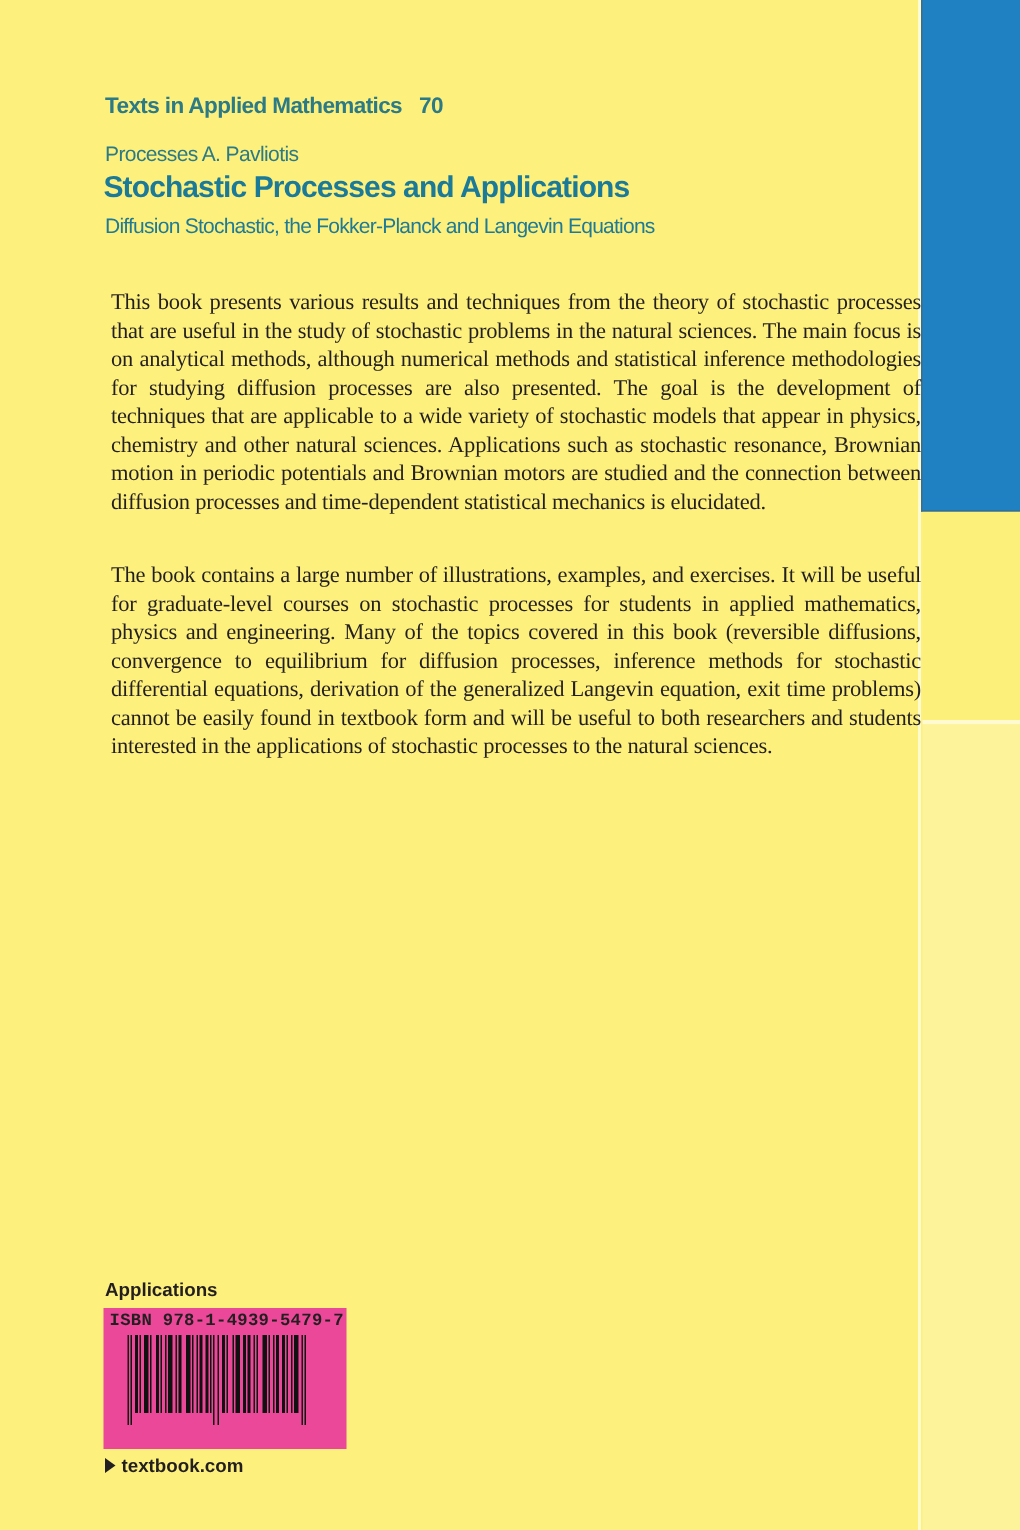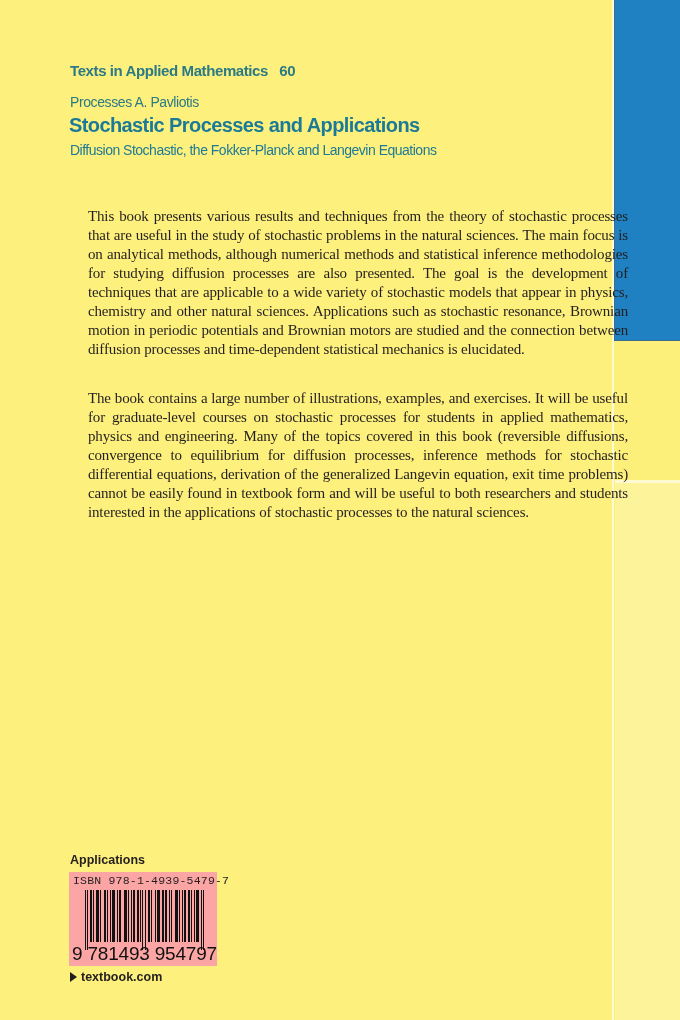--- a/index.html
+++ b/index.html
@@ -6,43 +6,43 @@
     body { width:680px; height:1020px; background:#fdf07c; position:relative; overflow:hidden; font-family:"Liberation Sans", sans-serif; }
     .spine-blue { position:absolute; left:614px; top:0; width:66px; height:340px; background:#1f80c2; border-left:1px solid #3a6e8e; border-bottom:1px solid #3a6e8e; }
     .spine-gap { position:absolute; left:612px; top:0; width:2px; height:1020px; background:#fffbd0; }
     .spine-yellow { position:absolute; left:615px; top:342px; width:65px; height:138px; background:#fdf07a; }
     .spine-line { position:absolute; left:615px; top:480px; width:65px; height:3px; background:#fffad0; }
     .spine-lower { position:absolute; left:615px; top:483px; width:65px; height:537px; background:#fcf39a; }
     .series { position:absolute; left:70px; top:62px; font-size:15px; font-weight:bold; color:#2b7a86; letter-spacing:-0.4px; }
     .author { position:absolute; left:70px; top:94px; font-size:14px; color:#2b7a86; letter-spacing:-0.4px; }
     .title { position:absolute; left:69px; top:114px; font-size:20px; font-weight:bold; color:#1b7a98; letter-spacing:-0.6px; }
     .subtitle { position:absolute; left:70px; top:142px; font-size:14px; color:#1e7a96; letter-spacing:-0.5px; }
-    .body { position:absolute; left:70px; width:540px; font-family:"Liberation Serif", serif; font-size:15px; line-height:19px; color:#231f20; text-align:justify; margin:18px; letter-spacing:-0.15px; }
+    .body { position:absolute; left:70px; width:540px; font-family:"Liberation Serif", serif; font-size:15px; line-height:19px; color:#231f20; text-align:justify; margin:4px; letter-spacing:-0.15px; }
     .p1 { top:189px; }
     .p2 { top:371px; }
     .category { position:absolute; left:70px; top:853px; font-size:12.5px; font-weight:bold; color:#231f20; }
-    .barcode-box { position:absolute; left:69px; top:872px; width:148px; height:94px; background:#fca5a5; }
+    .barcode-box { position:absolute; left:69px; top:872px; width:162px; height:94px; background:#ec4899;font-weight:bold; }
     .isbn { position:absolute; left:4px; top:2px; font-family:"Liberation Mono", monospace; font-size:11.5px; color:#231f20; letter-spacing:0.2px; white-space:nowrap; }
     .bars { position:absolute; left:16px; top:18px; width:140px; height:58px; display:flex; align-items:flex-start; }
     .bars span { display:block; background:#111; height:52px; margin-right:1px; }
     .bars span.g { height:60px; }
     .ean { position:absolute; left:3px; top:71px; font-size:19px; color:#111; letter-spacing:-0.2px; white-space:nowrap; }
     .springer { position:absolute; left:70px; top:970px; font-size:12.5px; font-weight:bold; color:#231f20; display:flex; align-items:center; gap:4px; }
     .tri { display:inline-block; width:0; height:0; border-top:5px solid transparent; border-bottom:5px solid transparent; border-left:7px solid #231f20; }
   </style>
 </head>
 <body>
 
 <div class="spine-gap"></div>
 <div class="spine-blue"></div>
 <div class="spine-yellow"></div>
 <div class="spine-line"></div>
 <div class="spine-lower"></div>
 
-<div class="series" style="white-space:pre">Texts in Applied Mathematics   60</div>
+<div class="series" style="white-space:pre">Texts in Applied Mathematics   70</div>
 <div class="author">Processes A. Pavliotis</div>
 <div class="title">Stochastic Processes and Applications</div>
 <div class="subtitle">Diffusion Stochastic, the Fokker-Planck and Langevin Equations</div>
 
 <p class="body p1">This book presents various results and techniques from the theory of stochastic processes that are useful in the study of stochastic problems in the natural sciences. The main focus is on analytical methods, although numerical methods and statistical inference methodologies for studying diffusion processes are also presented. The goal is the development of techniques that are applicable to a wide variety of stochastic models that appear in physics, chemistry and other natural sciences. Applications such as stochastic resonance, Brownian motion in periodic potentials and Brownian motors are studied and the connection between diffusion processes and time-dependent statistical mechanics is elucidated.</p>
 <p class="body p2">The book contains a large number of illustrations, examples, and exercises. It will be useful for graduate-level courses on stochastic processes for students in applied mathematics, physics and engineering. Many of the topics covered in this book (reversible diffusions, convergence to equilibrium for diffusion processes, inference methods for stochastic differential equations, derivation of the generalized Langevin equation, exit time problems) cannot be easily found in textbook form and will be useful to both researchers and students interested in the applications of stochastic processes to the natural sciences.</p>
 
 <div class="category">Applications</div>
 
 <div class="barcode-box">
@@ -80,19 +80,18 @@
       <span style="width:1px;margin-right:2px"></span>
       <span style="width:1px"></span>
       <span style="width:2px;margin-right:2px"></span>
     <span style="width:2px"></span>
       <span style="width:1px;margin-right:2px"></span>
       <span style="width:1px"></span>
       <span style="width:3px;margin-right:2px"></span>
     <span class="g" style="width:1px"></span>
       <span class="g" style="width:1px"></span>
   </div>
-  <div class="ean">9 781493 954797</div>
 </div>
 
 <div class="springer">
   <span class="tri"></span>
   <span>textbook.com</span>
 </div>
 
 </body></html>

